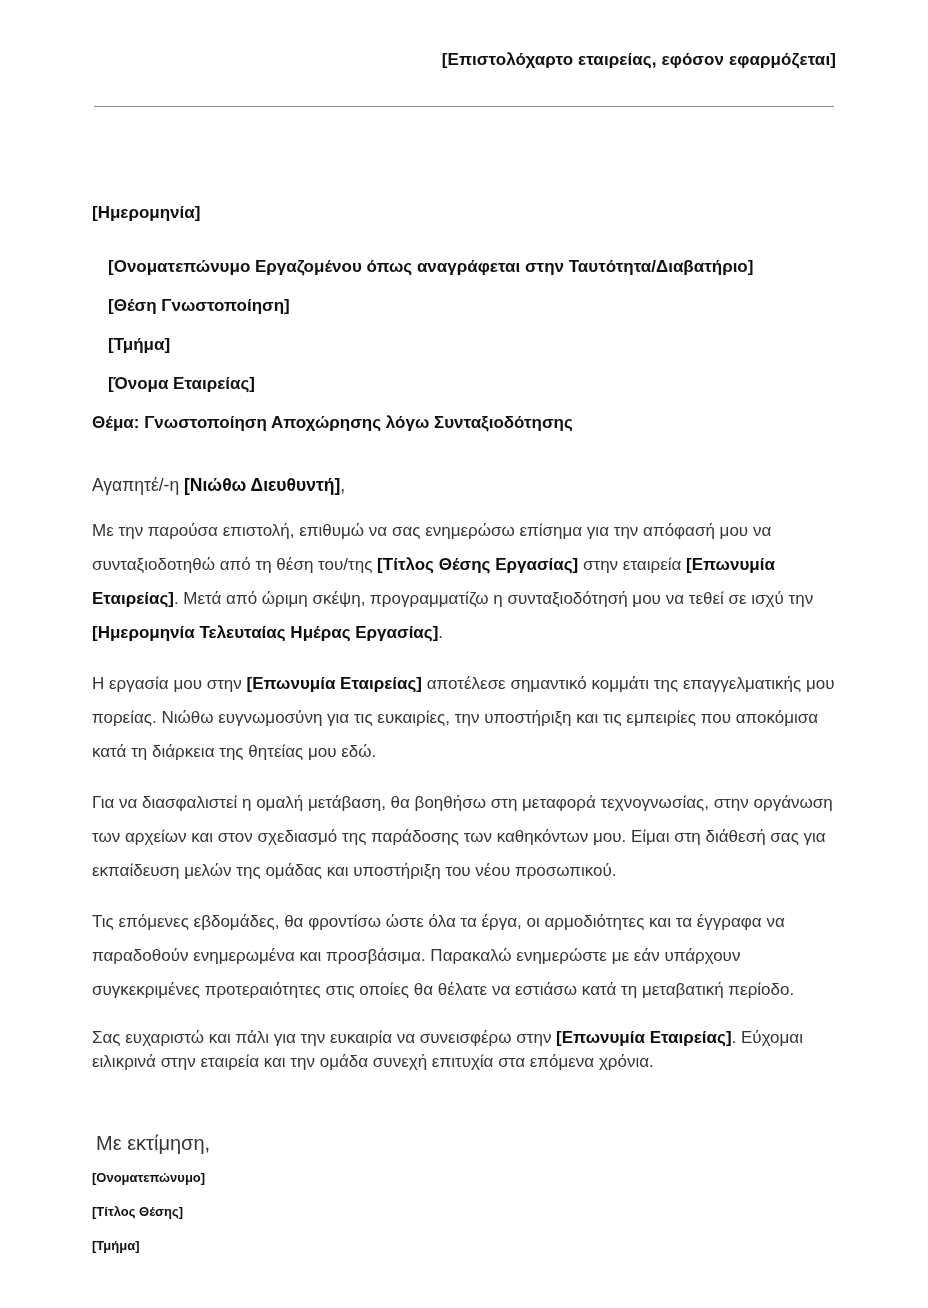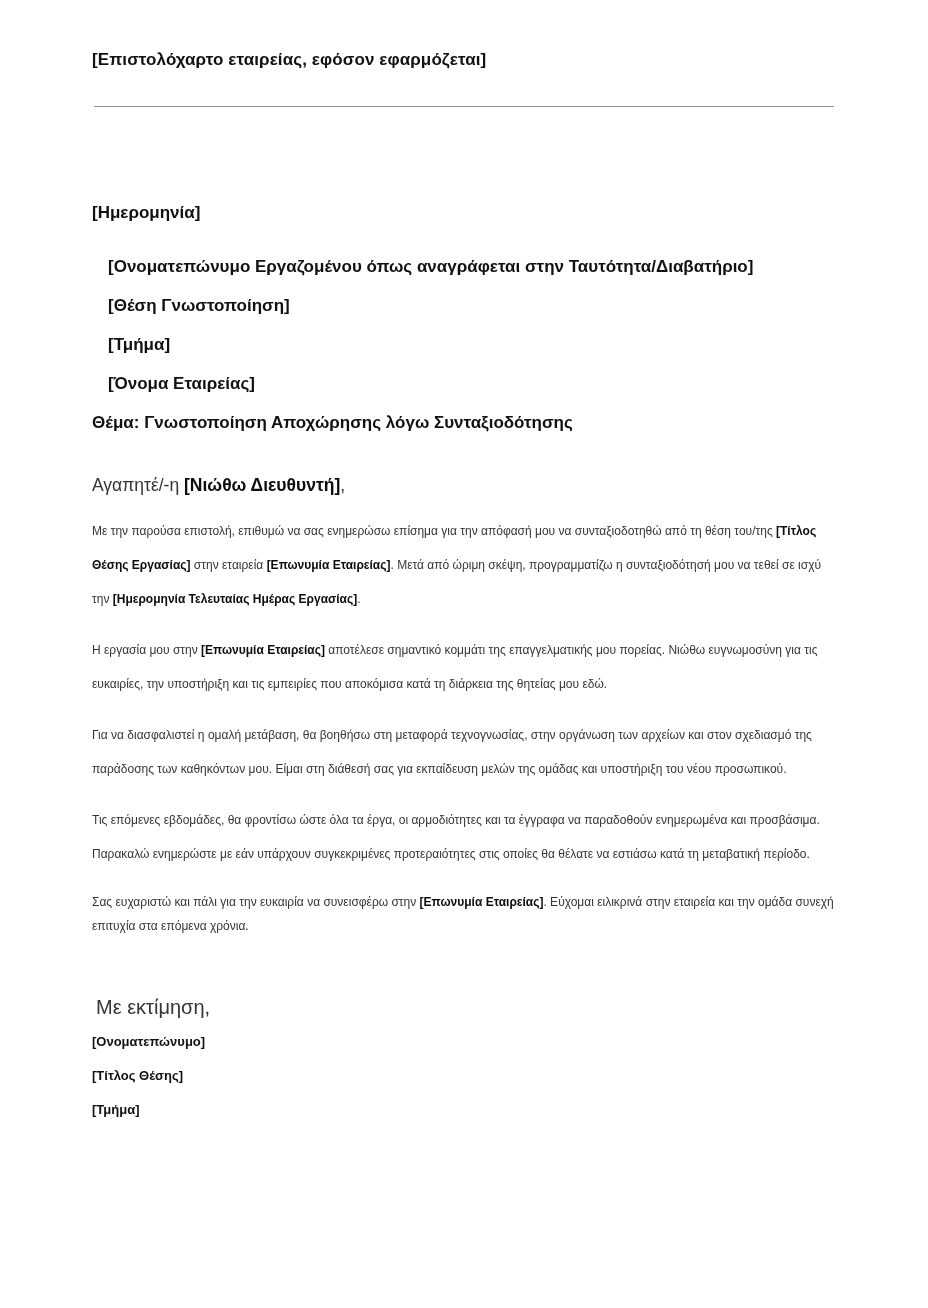--- a/index.html
+++ b/index.html
@@ -15,21 +15,21 @@
     -webkit-font-smoothing: antialiased;
   }
   .page {
     box-sizing: border-box;
     width: 928px;
     min-height: 1308px;
     padding: 44px 92px 60px 92px;
     background: #ffffff;
   }
   .letterhead {
-    text-align: left;
+    text-align: right;
     font-weight: 700;
     color: #111111;
     font-size: 17px;
     letter-spacing: 0.1px;
     margin: 0 0 0 0;
     padding-top: 6px;
   }
   .divider {
     border: none;
     border-top: 1.5px solid #8f8f8f;
@@ -59,21 +59,21 @@
     font-size: 17px;
     line-height: 23px;
   }
   .greeting {
     margin-top: 39px;
     font-size: 17.5px;
     line-height: 24px;
     color: #353535;
   }
   p.body-para {
-    font-size: 12px;
+    font-size: 17px;
     margin: 0;
     color: #353535;
   }
   p.para-loose {
     line-height: 34px;
     margin-top: 17px;
   }
   p.para-tight {
     line-height: 24px;
     margin-top: 19px;

